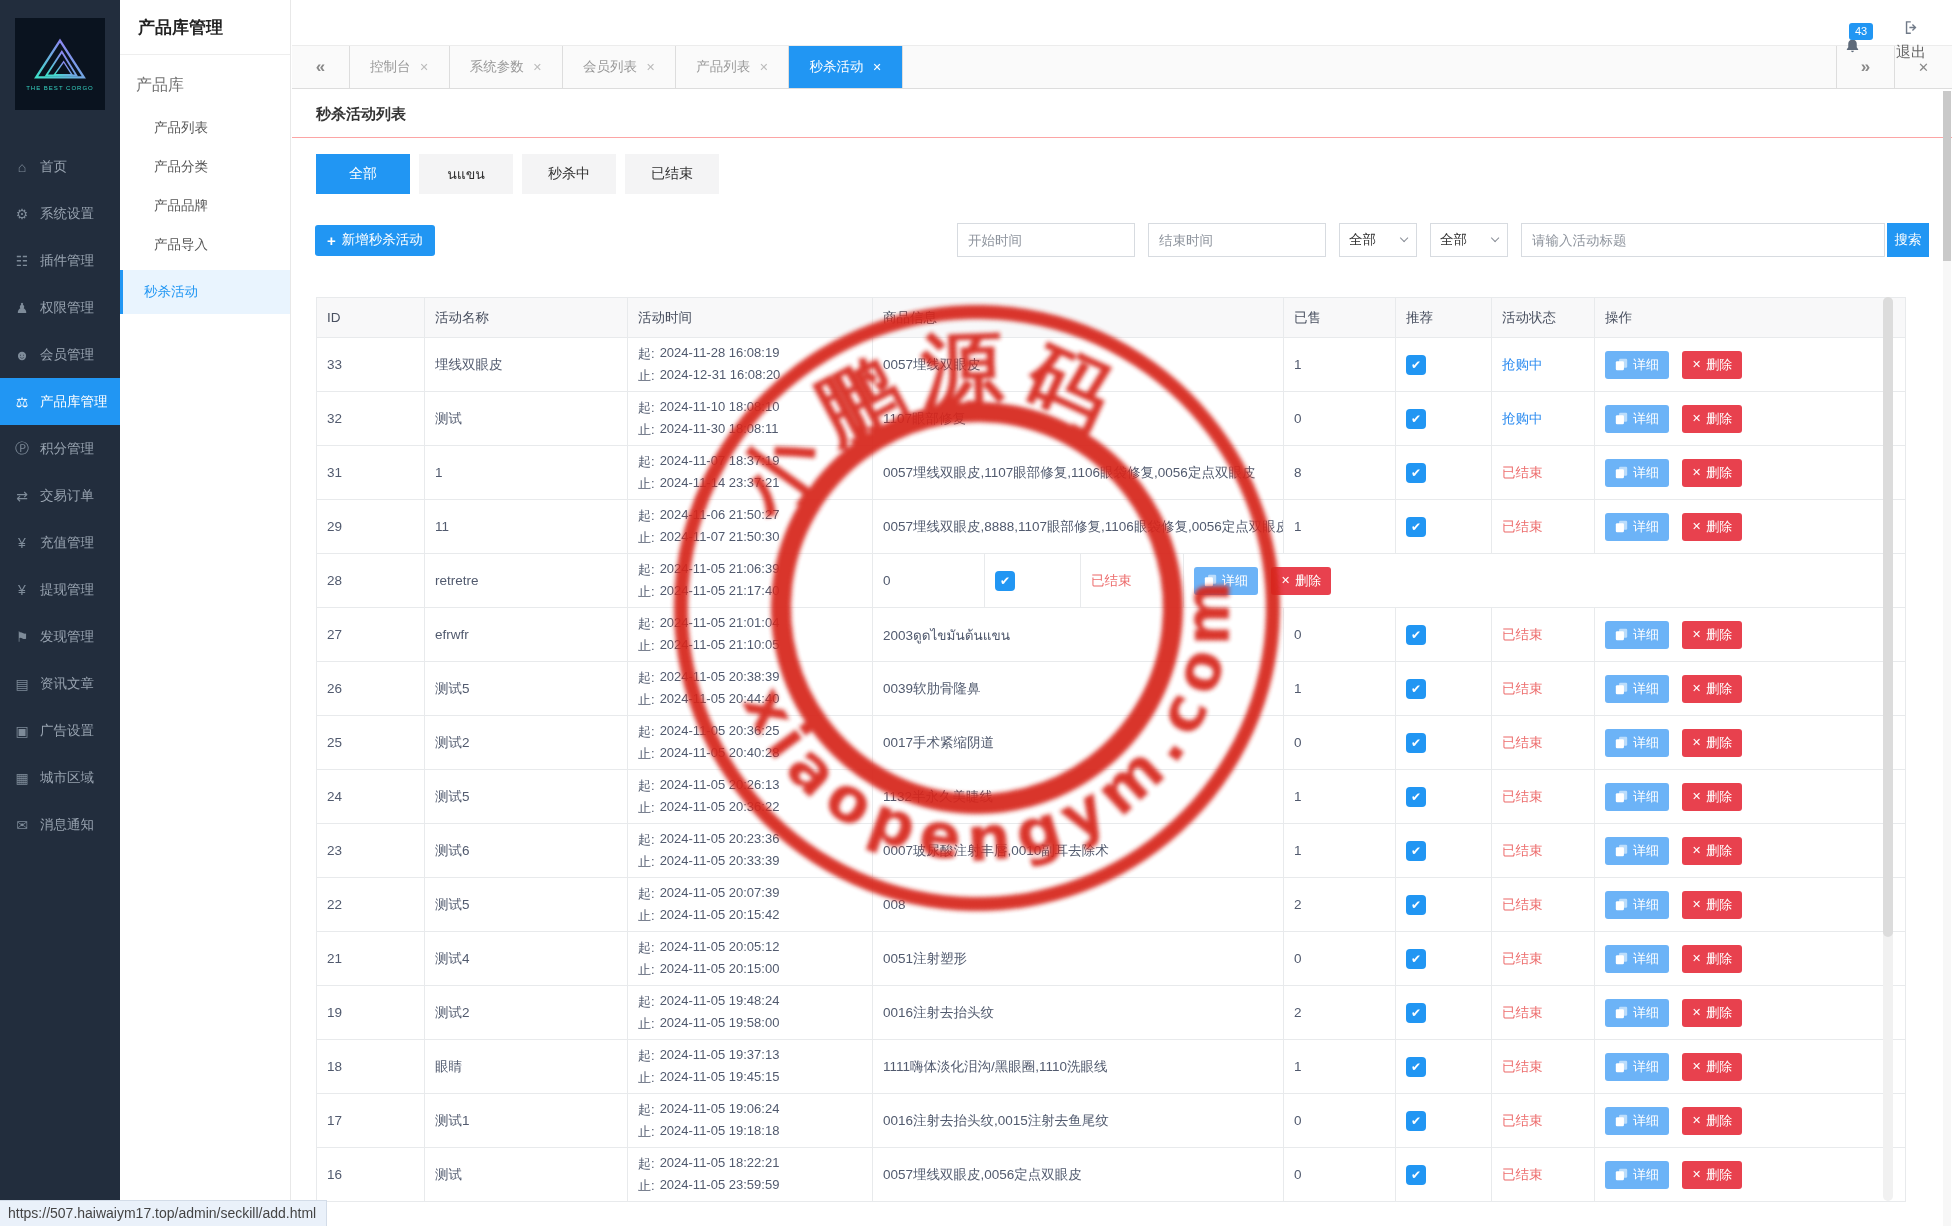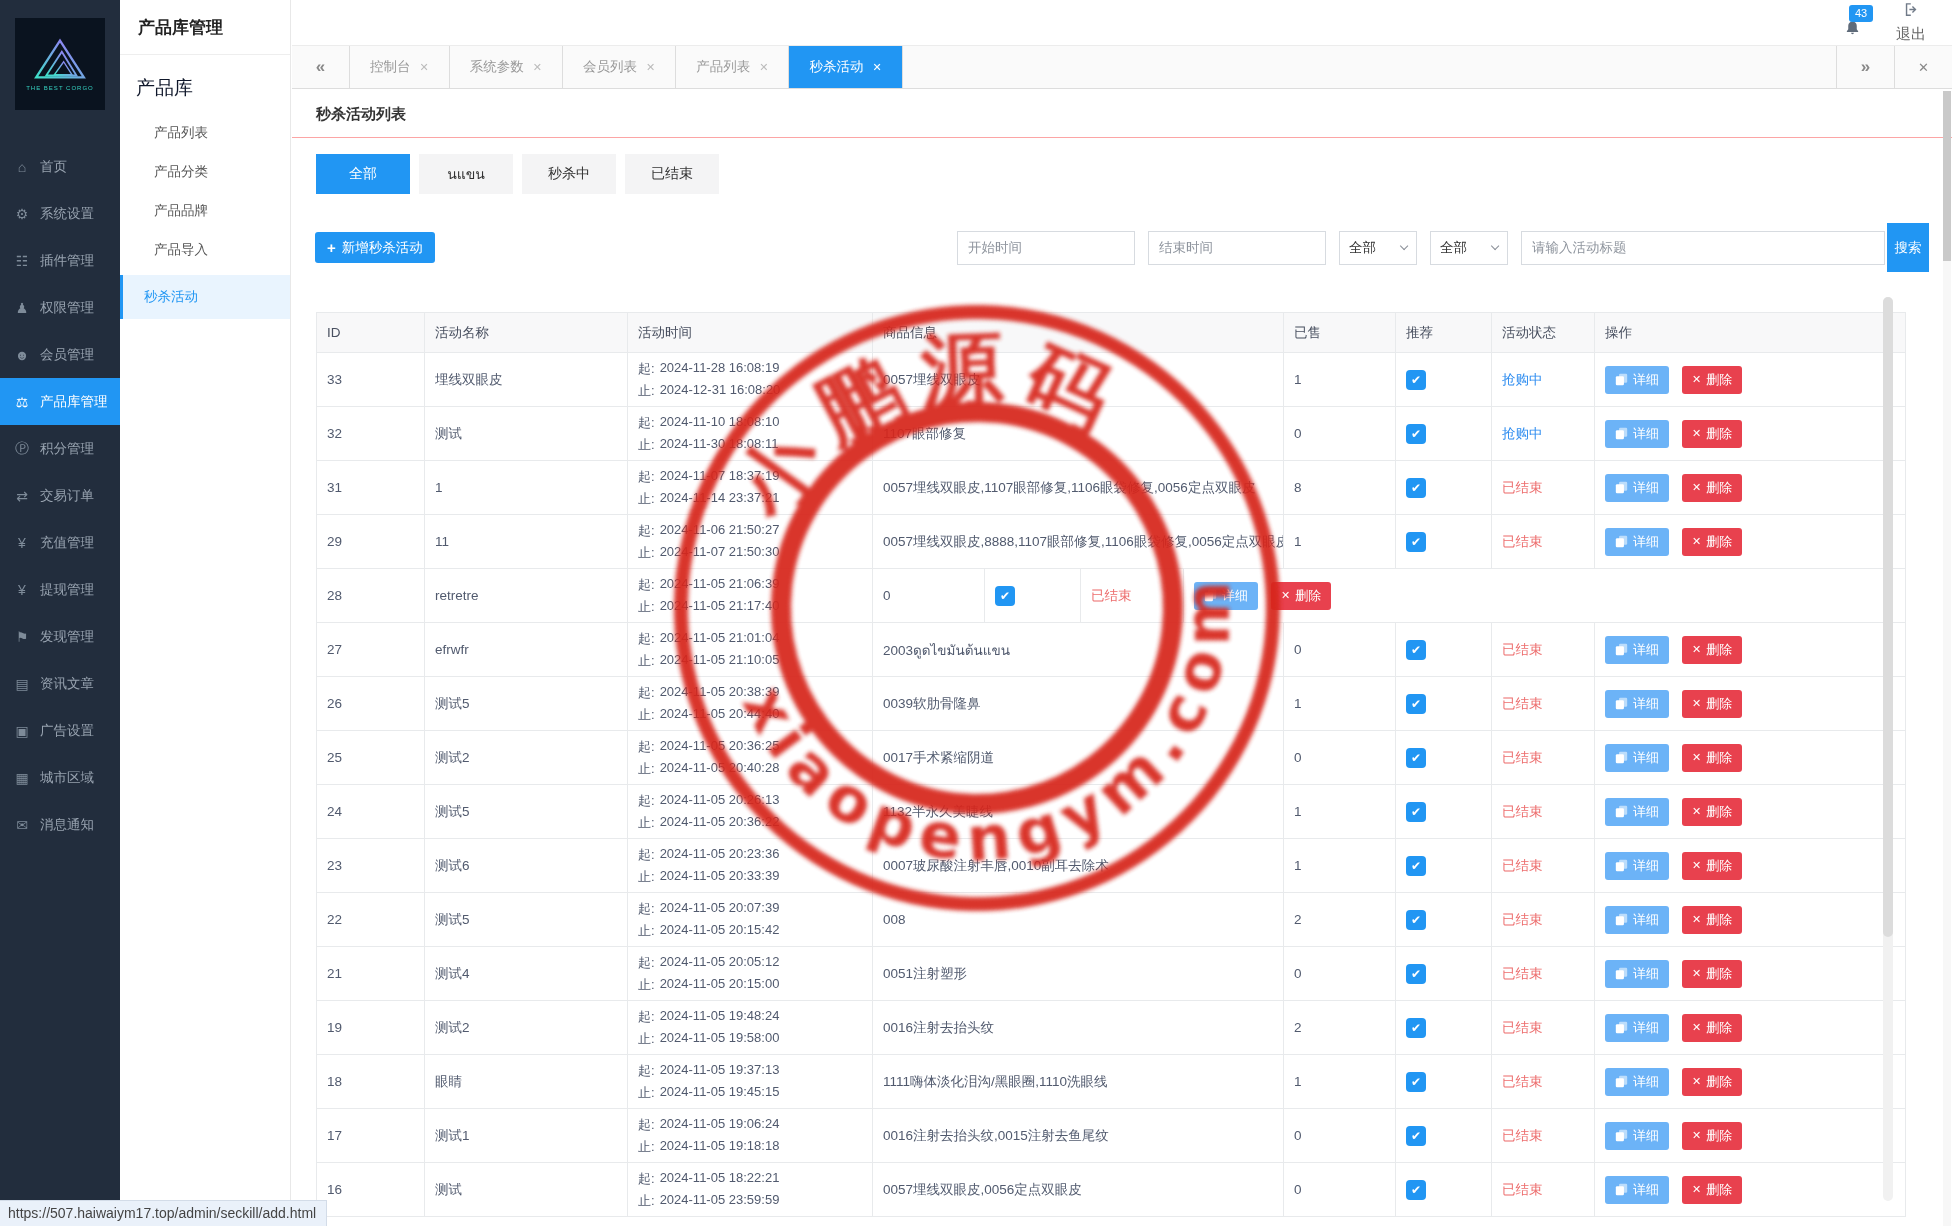--- a/index.html
+++ b/index.html
@@ -18,29 +18,29 @@
   .nav-item { height:47px; display:flex; align-items:center; padding-left:13px; gap:9px;
               color:#98a3b0; font-size:13.5px; cursor:pointer; }
   .nav-item .ic { width:18px; text-align:center; font-size:14px; color:#7e8b99; flex:none; }
   .nav-item.active { background:#2196f3; color:#fff; }
   .nav-item.active .ic { color:#fff; }
   
   .subsidebar { position:absolute; left:120px; top:0; width:171px; height:1226px; background:#fff;
                 border-right:1px solid #e8e8e8; z-index:4; }
   .sub-title { height:55px; line-height:55px; padding-left:18px; font-size:17px; font-weight:bold;
                color:#222; border-bottom:1px solid #eee; }
-  .sub-section { padding:20px 0 12px 16px; font-size:19px; color:#0f172a; }
+  .sub-section { padding:20px 0 12px 16px; font-size:16px; color:#737373; }
   .sub-items { }
   .sub-item { height:39px; line-height:39px; padding-left:34px; font-size:13.5px; color:#555; cursor:pointer; }
   .sub-item.active { height:44px; line-height:44px; background:#e9f4fe; color:#2196f3;
                      border-left:3px solid #2196f3; padding-left:21px; margin-top:6px; }
   
   .main { position:absolute; left:292px; top:0; right:0; bottom:0; background:#fff; }
   .topbar { height:45px; position:relative; background:#fff; }
-  .topbar-right { position:absolute; right:26px; top:0; height:45px; display:flex; align-items:center; gap:30px; }
+  .topbar-right { position:absolute; right:26px; top:18px; height:45px; display:flex; align-items:center; gap:30px; }
   .notify { position:relative; width:24px; height:28px; cursor:pointer; }
   .notify svg { position:absolute; left:2px; bottom:0; }
   .badge { position:absolute; left:7px; top:-4px; background:#2196f3; color:#fff; font-size:11px;
            line-height:1; padding:3px 6px; border-radius:3px; }
   .logout { display:flex; align-items:center; gap:7px; color:#666; font-size:15px; cursor:pointer;flex-direction:column; }
   
   .tabbar { height:44px; background:#fafafa; border-top:1px solid #ececec; border-bottom:1px solid #ddd;
             display:flex; align-items:stretch; }
   .tab-nav-btn { width:58px; display:flex; align-items:center; justify-content:center; color:#888;
                  font-size:17px; font-weight:bold; border-right:1px solid #ddd; cursor:pointer; }
@@ -68,21 +68,21 @@
   .inp { height:34px; border:1px solid #d7dbe0; padding:0 10px; font-size:13.5px; color:#15803d;
          font-family:inherit; outline:none; background:#fff; }
   .inp::placeholder { color:#8f959e; }
   .inp.date { width:178px; }
   .inp.keyword { width:364px; }
   .sel { width:78px; height:34px; border:1px solid #d7dbe0; background:#fff; display:flex;
          align-items:center; justify-content:space-between; padding:0 9px; font-size:13.5px;
          color:#333; cursor:pointer; }
   .caret { border:solid #8a8f98; border-width:0 1.6px 1.6px 0; padding:2.6px; transform:rotate(45deg);
            margin-top:-3px; }
-  .search-btn { width:42px; height:49px; margin-left:-11px; background:#2196f3; color:#fff; border:none;
+  .search-btn { width:42px; height:34px; margin-left:-11px; background:#2196f3; color:#fff; border:none;
                 font-size:13.5px; cursor:pointer; font-family:inherit; }
   
   .table { margin:40px 0 0 24px; width:1590px; border-top:1px solid #e8eaec; border-left:1px solid #e8eaec; }
   .tr { display:flex; }
   .th, .td { border-right:1px solid #e8eaec; border-bottom:1px solid #e8eaec; padding:0 10px;
              display:flex; align-items:center; overflow:hidden; white-space:nowrap; }
   .th { height:40px; background:#f8f8f9; color:#495060; font-size:13.5px; }
   .td { height:54px; font-size:13.5px; color:#515a6e; }
   .c0{width:108px;} .c1{width:203px;} .c2{width:245px;} .c3{width:411px;} .c4{width:112px;}
   .c5{width:96px;} .c6{width:103px;} .c7{flex:1;}

